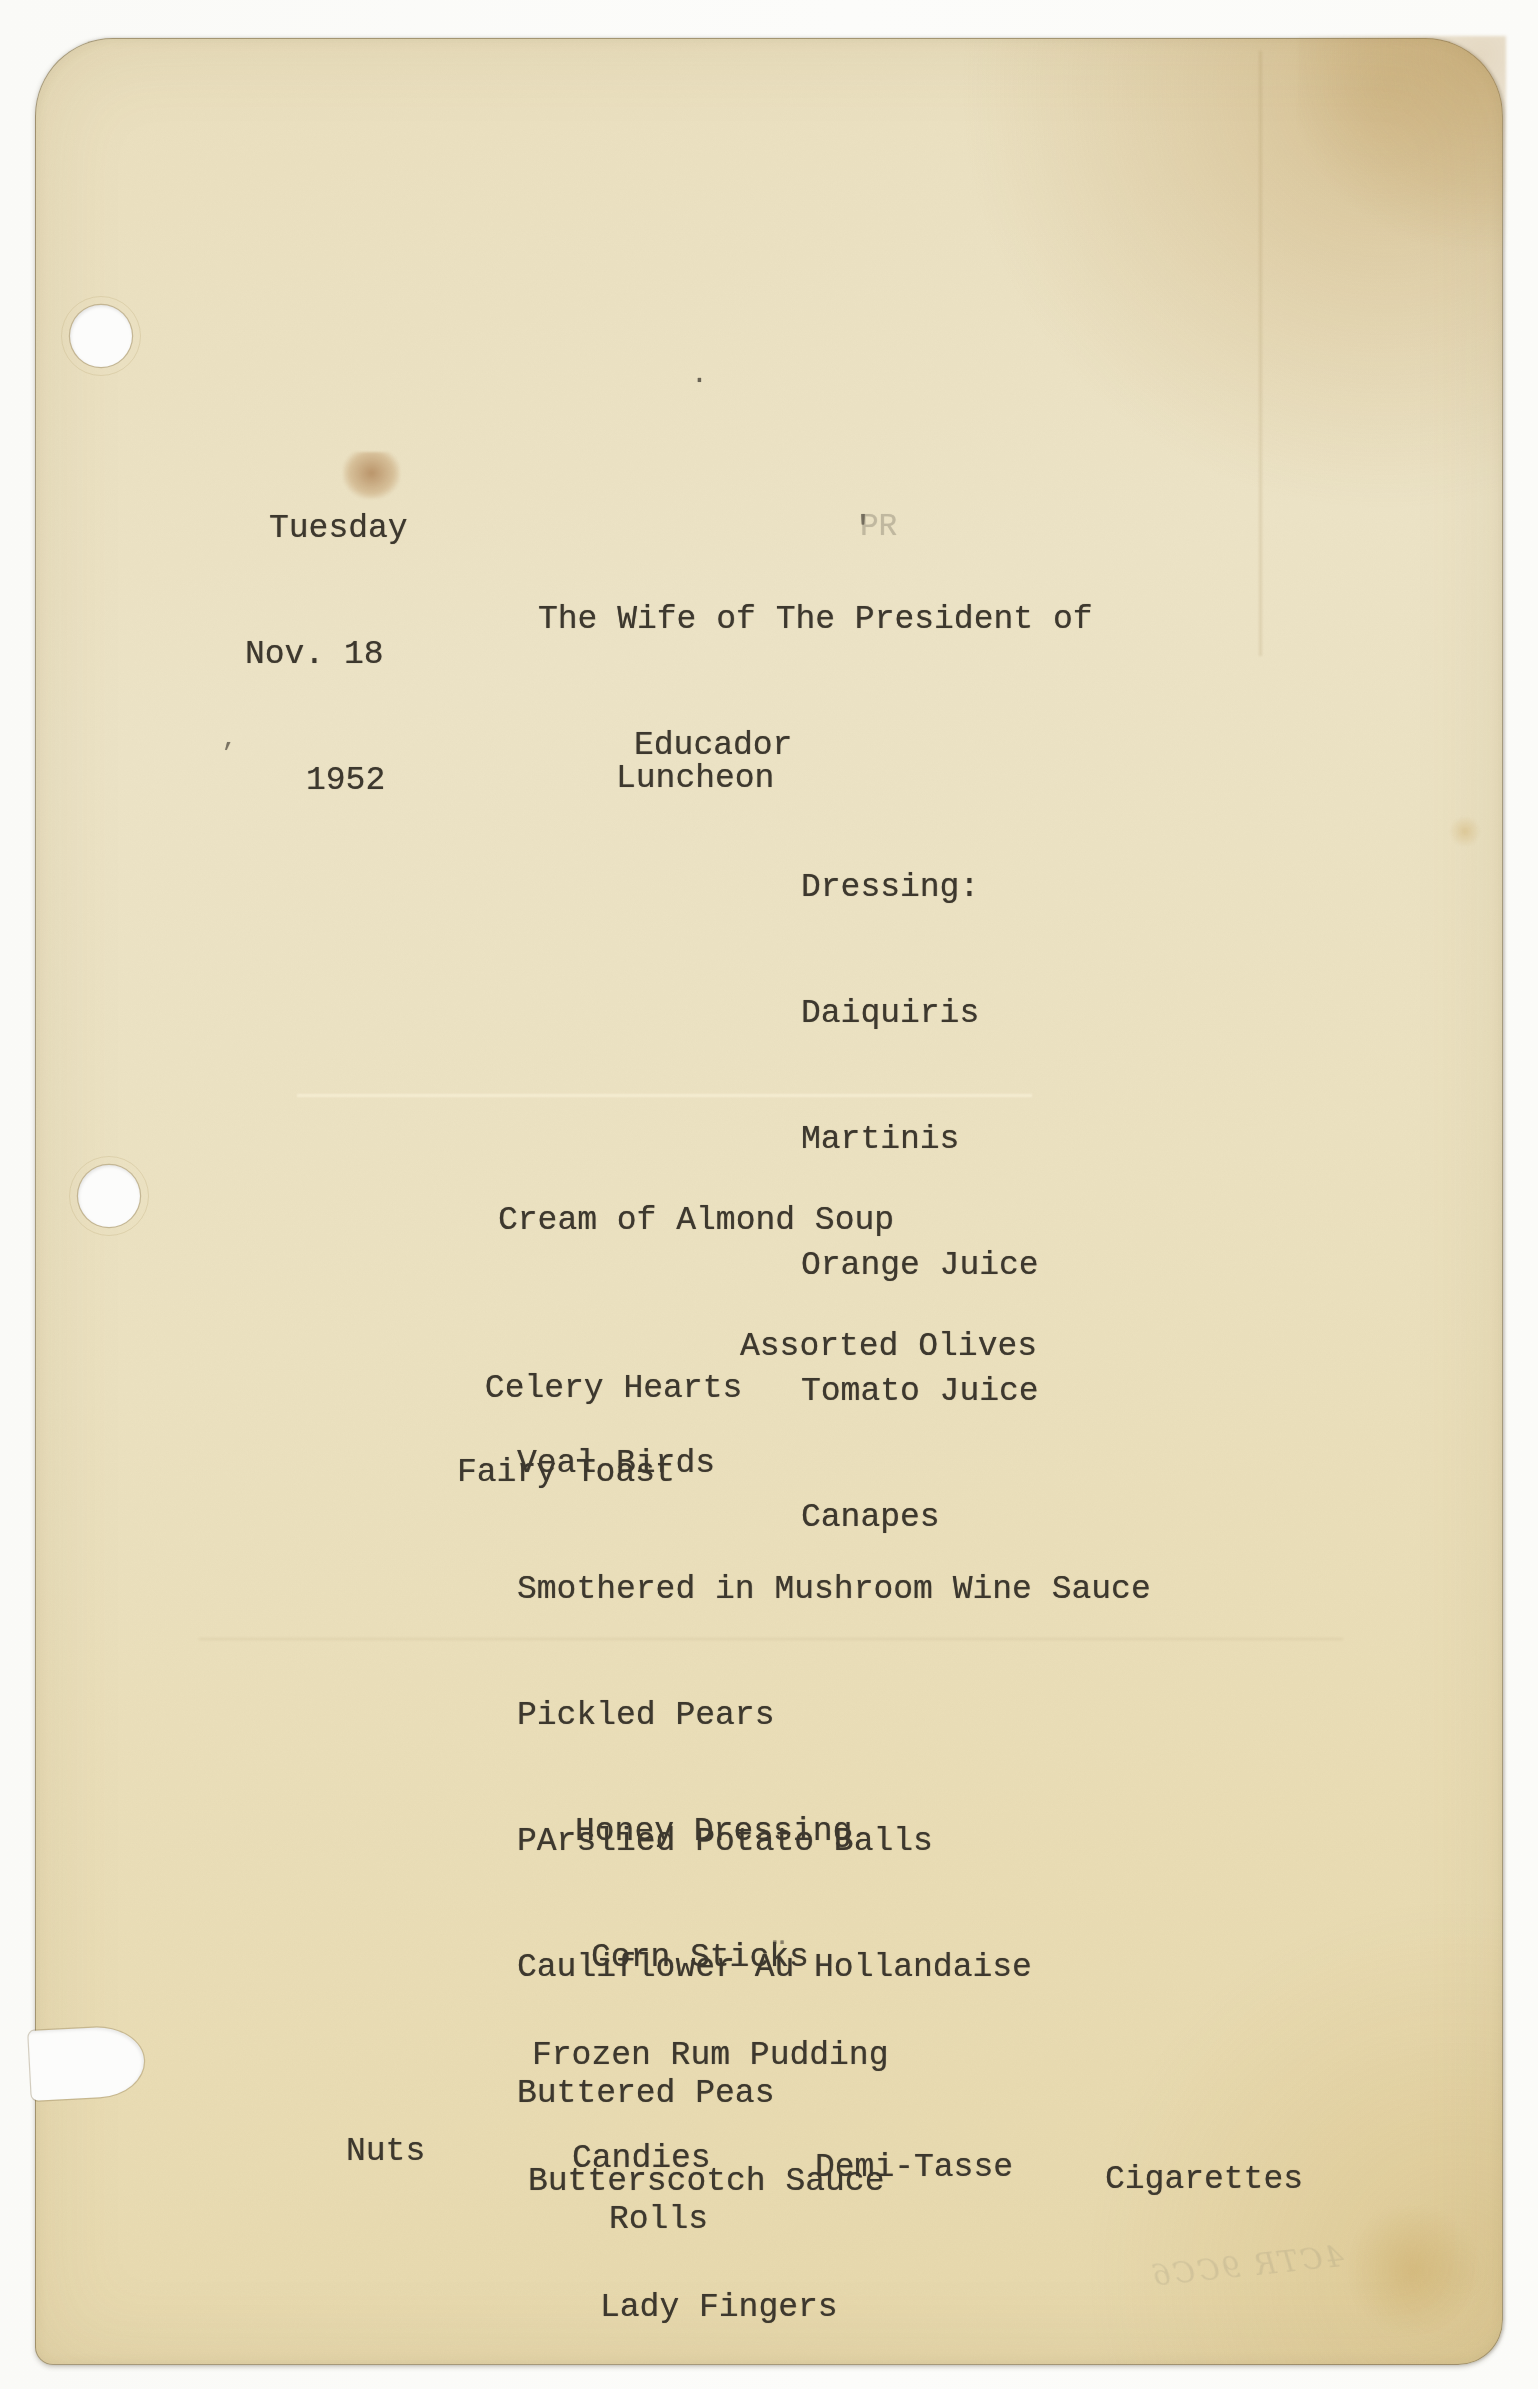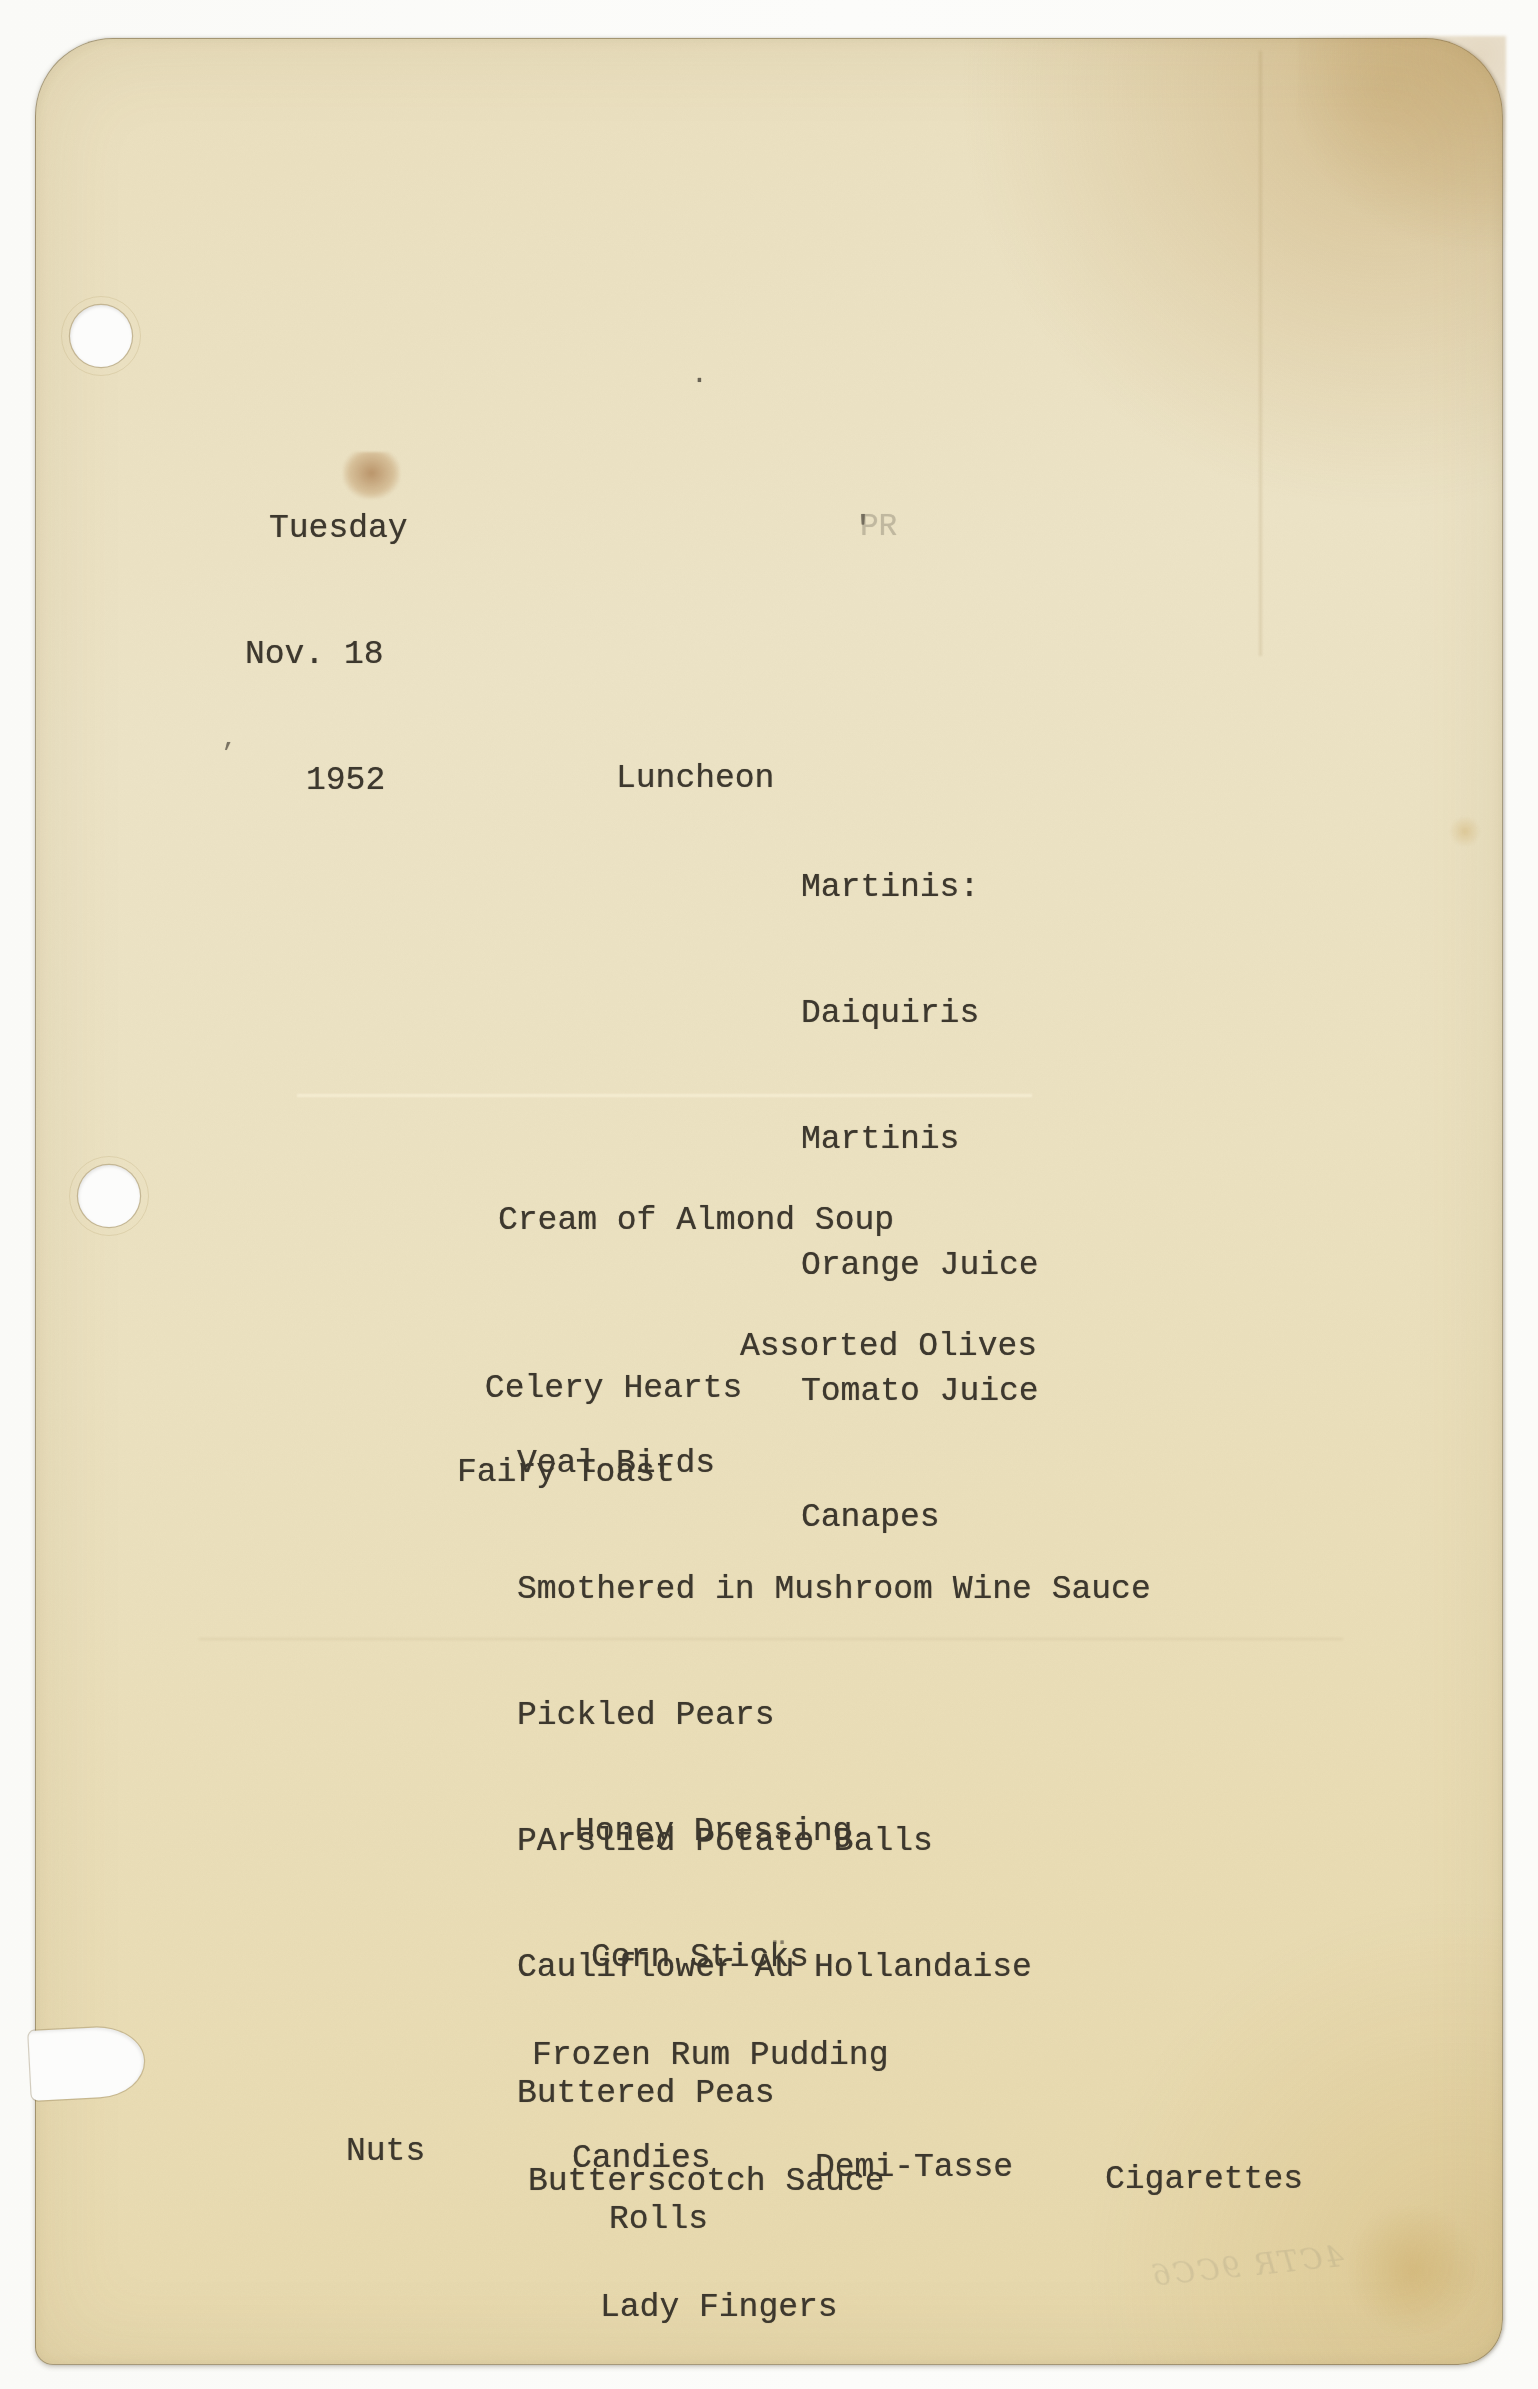--- a/index.html
+++ b/index.html
@@ -76,32 +76,36 @@
   <div class="hole" style="left:34px;top:266px;"></div>
   <div class="hole" style="left:42px;top:1126px;"></div>
   <div class="notch"></div>
 
   <div class="tw" style="left:209px;top:385px;">
     <div class="line" style="margin-left:24px">Tuesday</div>
     <div class="line">Nov. 18</div>
     <div class="line" style="margin-left:61px">1952</div>
   </div>
 
+  <div class="tw" style="left:502px;top:476px;">
+    <div class="line">The Wife of The President of</div>
+    <div class="line" style="margin-left:96px">Educador</div>
+  </div>
 
   <div class="tw artifact" style="left:817px;top:470px;font-size:33px;opacity:.65;">'</div>
   <div class="tw artifact" style="left:824px;top:467px;font-size:31px;opacity:.26;text-align:center;">PR</div>
 
   <div class="tw" style="left:580px;top:635px;">
     <div class="line">Luncheon</div>
   </div>
   <div class="tw artifact" style="left:186px;top:680px;font-size:24.5px;opacity:.7;">,</div>
   <div class="tw artifact" style="left:655px;top:315px;font-size:28px;opacity:.8;">.</div>
 
   <div class="tw" style="left:765px;top:744px;">
-    <div class="line">Martinis:</div>
+    <div class="line">Dressing:</div>
     <div class="line">Daiquiris</div>
     <div class="line">Martinis</div>
     <div class="line">Orange Juice</div>
     <div class="line">Tomato Juice</div>
     <div class="line">Canapes</div>
   </div>
 
   <div class="tw" style="left:330px;top:1077px;">
     <div class="line" style="margin-left:132px">Cream of Almond Soup</div>
     <div class="line" style="position:relative">

